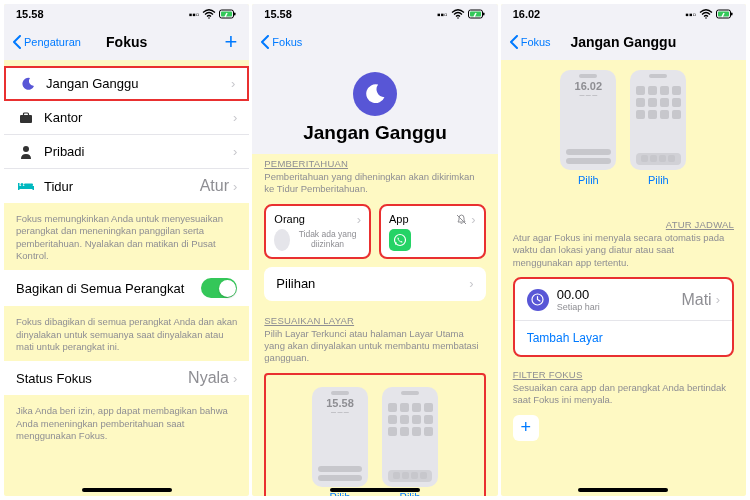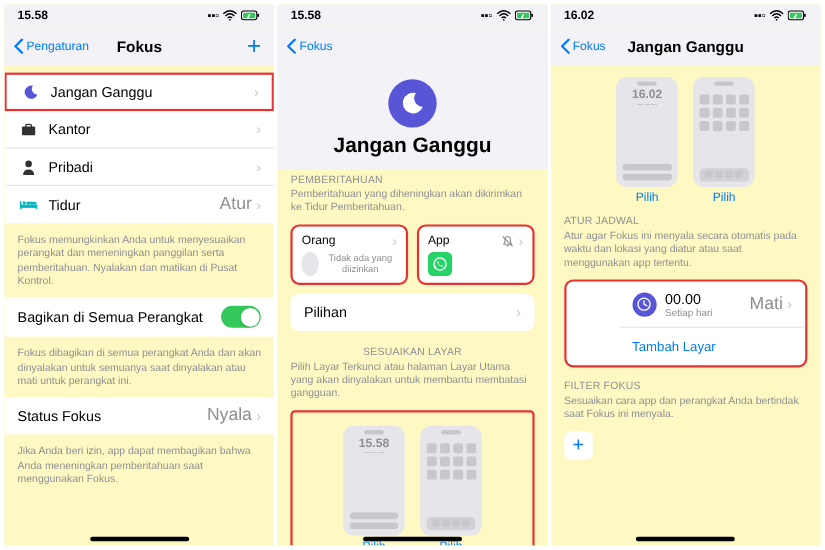--- a/index.html
+++ b/index.html
@@ -13,21 +13,21 @@
   .nav-plus { color: #007aff; font-size: 22px; font-weight: 300; padding-right: 4px; }
   .content { flex: 1; overflow: hidden; font-size: 12px; }
   .group { background: #fff; margin-bottom: 6px; }
   .cell { display: flex; align-items: center; padding: 8px 12px; border-bottom: 0.5px solid #e5e5ea; min-height: 34px; }
   .cell:last-child { border-bottom: none; }
   .cell-icon { width: 20px; display: flex; justify-content: center; margin-right: 8px; font-size: 12px; color: #323232; }
   .cell-label { flex: 1; font-size: 13px; }
   .cell-value { color: #8e8e93; font-size: 16px; margin-right: 4px; }
   .chevron { color: #c7c7cc; font-size: 13px; }
   .footer { padding: 4px 12px 8px; font-size: 9.5px; color: #8e8e93; line-height: 1.3; }
-  .header-label { padding: 4px 12px 2px; font-size: 9.5px; color: #8e8e93; text-transform: uppercase; letter-spacing: 0.2px; }
+  .header-label { padding: 4px 12px 2px; font-size: 9.5px; color: #8e8e93; text-transform: uppercase; letter-spacing: 0.2px; text-decoration: underline; }
   .redbox { border: 2px solid #e93030; }
   .toggle { width: 36px; height: 20px; background: #34c759; border-radius: 10px; position: relative; }
   .toggle::after { content: ""; position: absolute; width: 17px; height: 17px; background: #fff; border-radius: 50%; top: 1.5px; right: 1.5px; box-shadow: 0 1px 2px rgba(0,0,0,0.2); }
   .home-indicator { position: absolute; bottom: 4px; left: 50%; transform: translateX(-50%); width: 90px; height: 4px; background: #000; border-radius: 2px; }
   
   .hero { display: flex; flex-direction: column; align-items: center; padding: 12px 0 10px; background: #f2f2f7; }
   .hero-icon { width: 44px; height: 44px; background: #5856d6; border-radius: 50%; display: flex; align-items: center; justify-content: center; color: #fff; font-size: 20px; }
   .hero-title { font-size: 19px; font-weight: 700; margin-top: 6px; }
   .card-row { display: flex; gap: 8px; padding: 0 12px 8px; }
   .card { flex: 1; background: #fff; border-radius: 8px; padding: 6px 8px; min-height: 50px; display: flex; flex-direction: column; justify-content: space-between; text-align: center; }
@@ -220,21 +220,21 @@
           </div>
         </div>
       </div>
     </div>
     <div class="group" style="margin:0 12px;border-radius:8px;">
       <div class="cell" style="border:none;">
         <span class="cell-label">Pilihan</span>
         <span class="chevron">›</span>
       </div>
     </div>
-    <div class="header-label" style="margin-top:10px;text-align:center;">SESUAIKAN LAYAR</div>
+    <div class="header-label" style="margin-top:10px;">SESUAIKAN LAYAR</div>
     <div class="footer" style="padding-top:0;">Pilih Layar Terkunci atau halaman Layar Utama yang akan dinyalakan untuk membantu membatasi gangguan.</div>
     <div class="redbox" style="margin:0 12px;padding:6px 4px 4px;border-radius:4px;">
       <div class="screen-row">
         <div>
           <div class="mini-phone">
             <div class="notch"></div>
             <div class="time">15.58</div>
             <div class="sub">— — —</div>
             <div class="bars">
                 <div class="bar"></div>
@@ -335,23 +335,23 @@
           <div class="dock">
               <div class="app"></div>
               <div class="app"></div>
               <div class="app"></div>
               <div class="app"></div>
             </div>
         </div>
         <div class="pick">Pilih</div>
       </div>
     </div>
-    <div class="header-label" style="margin-top:0;">ATUR JADWAL</div>
+    <div class="header-label" style="margin-top:23px;text-align:right;">ATUR JADWAL</div>
     <div class="footer" style="padding-top:0;">Atur agar Fokus ini menyala secara otomatis pada waktu dan lokasi yang diatur atau saat menggunakan app tertentu.</div>
-    <div class="group redbox" style="margin:0 12px 8px;border-radius:8px;padding-left:48px;">
+    <div class="group redbox" style="margin:0 12px 8px;border-radius:8px;">
       <div class="cell">
         <div class="sched-icon">
           <svg width="13" height="13" viewBox="0 0 13 13">
               <circle cx="6.5" cy="6.5" r="5.5" fill="none" stroke="#fff" stroke-width="1.2"></circle>
               <path d="M6.5 3.5 L6.5 6.5 L9 8" stroke="#fff" stroke-width="1.2" fill="none" stroke-linecap="round"></path>
             </svg>
         </div>
         <div style="flex:1;">
           <div style="font-size:13px;">00.00</div>
           <div style="font-size:9px;color:#8e8e93;">Setiap hari</div>

